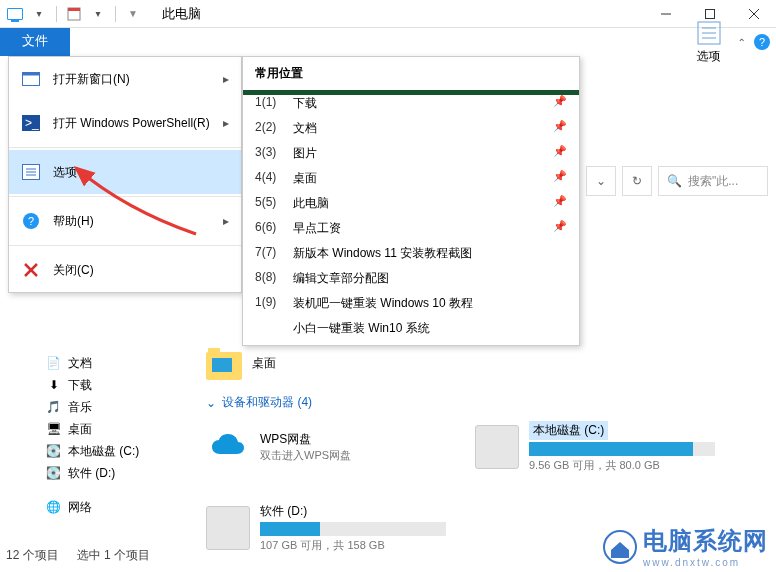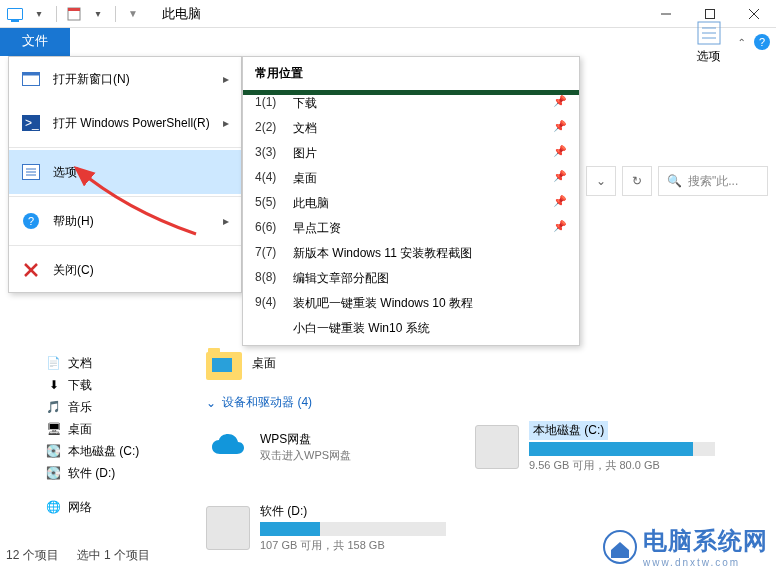--- a/index.html
+++ b/index.html
@@ -223,21 +223,21 @@
       </div>
       <div class="smi">
         <span class="key">7(7)</span>
         <span>新版本 Windows 11 安装教程截图</span>
       </div>
       <div class="smi">
         <span class="key">8(8)</span>
         <span>编辑文章部分配图</span>
       </div>
       <div class="smi">
-        <span class="key">9(4)</span>
+        <span class="key">1(9)</span>
         <span>装机吧一键重装 Windows 10 教程</span>
       </div>
       <div class="smi">
         <span class="key"></span>
         <span>小白一键重装 Win10 系统</span>
       </div>
     </div>
 </div>
 
 <svg class="arrow-svg" width="140" height="80">

